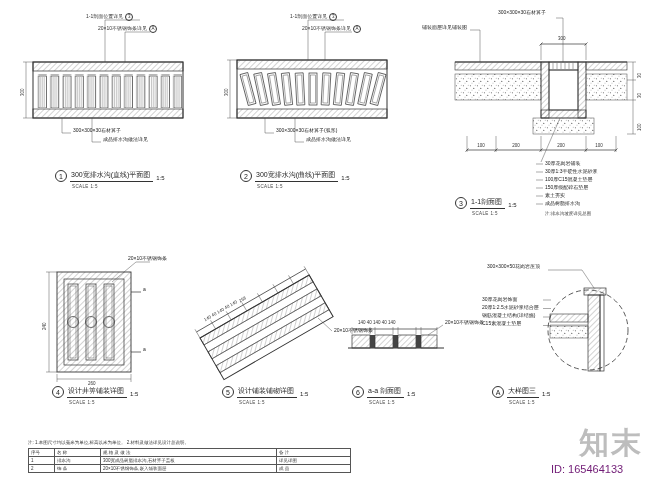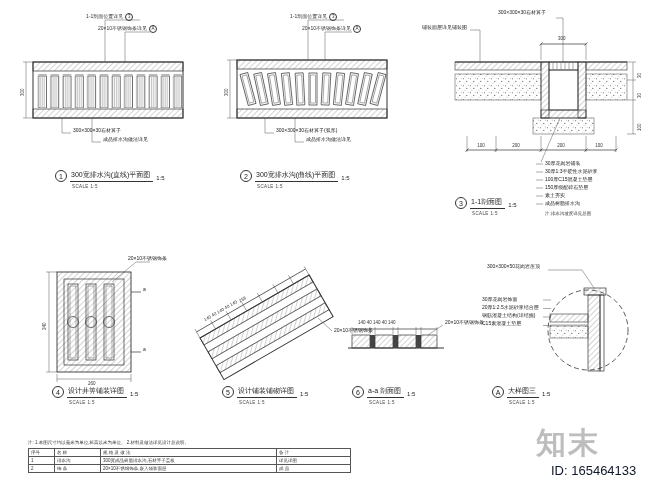--- a/index.html
+++ b/index.html
@@ -25,21 +25,21 @@
          border-radius:50%;font-size:7px;flex:none;color:#222}
   .ttl{font-size:7px;border-bottom:1.2px solid #333;padding:0 3px 1px 1px;color:#222}
   .tsc{font-size:6px;padding-bottom:1px;color:#222}
   .srow{position:absolute;font-size:4.5px;color:#444;letter-spacing:.4px}
   .notes{position:absolute;font-size:4.5px;color:#333;white-space:nowrap}
   .spec{position:absolute;border-collapse:collapse;table-layout:fixed}
   .spec td,.spec th{border:0.6px solid #555;font-size:4.5px;font-weight:normal;padding:1px 2px;color:#333;
                     overflow:hidden;white-space:nowrap;text-align:left}
   .wm{position:absolute;font-size:30px;font-weight:bold;color:#bdbdbd;letter-spacing:2px;
       font-family:"Liberation Sans","DejaVu Sans",sans-serif}
-  .wmid{position:absolute;font-size:13px;color:#0f172a}
+  .wmid{position:absolute;font-size:11px;color:#701a75}
 </style>
 </head>
 <body>
 
 <div class="sheet">
 
   <svg width="653" height="500" viewBox="0 0 653 500">
     <defs>
       <pattern id="h45" patternUnits="userSpaceOnUse" width="4" height="4" patternTransform="rotate(45)">
         <line x1="0" y1="0" x2="0" y2="4" stroke="#666" stroke-width="0.6"></line>
@@ -420,16 +420,16 @@
       </tr>
       <tr>
         <td>2</td>
         <td>饰 条</td>
         <td>20×10不锈钢饰条,嵌入铺装面层</td>
         <td>成 品</td>
       </tr>
     </tbody>
   </table>
 
-  <div class="wm" style="left:536px;top:423px">知末</div>
+  <div class="wm" style="left:579px;top:423px">知末</div>
   <div class="wmid" style="left:551px;top:463px">ID: 165464133</div>
 
 </div>
 
 </body></html>

